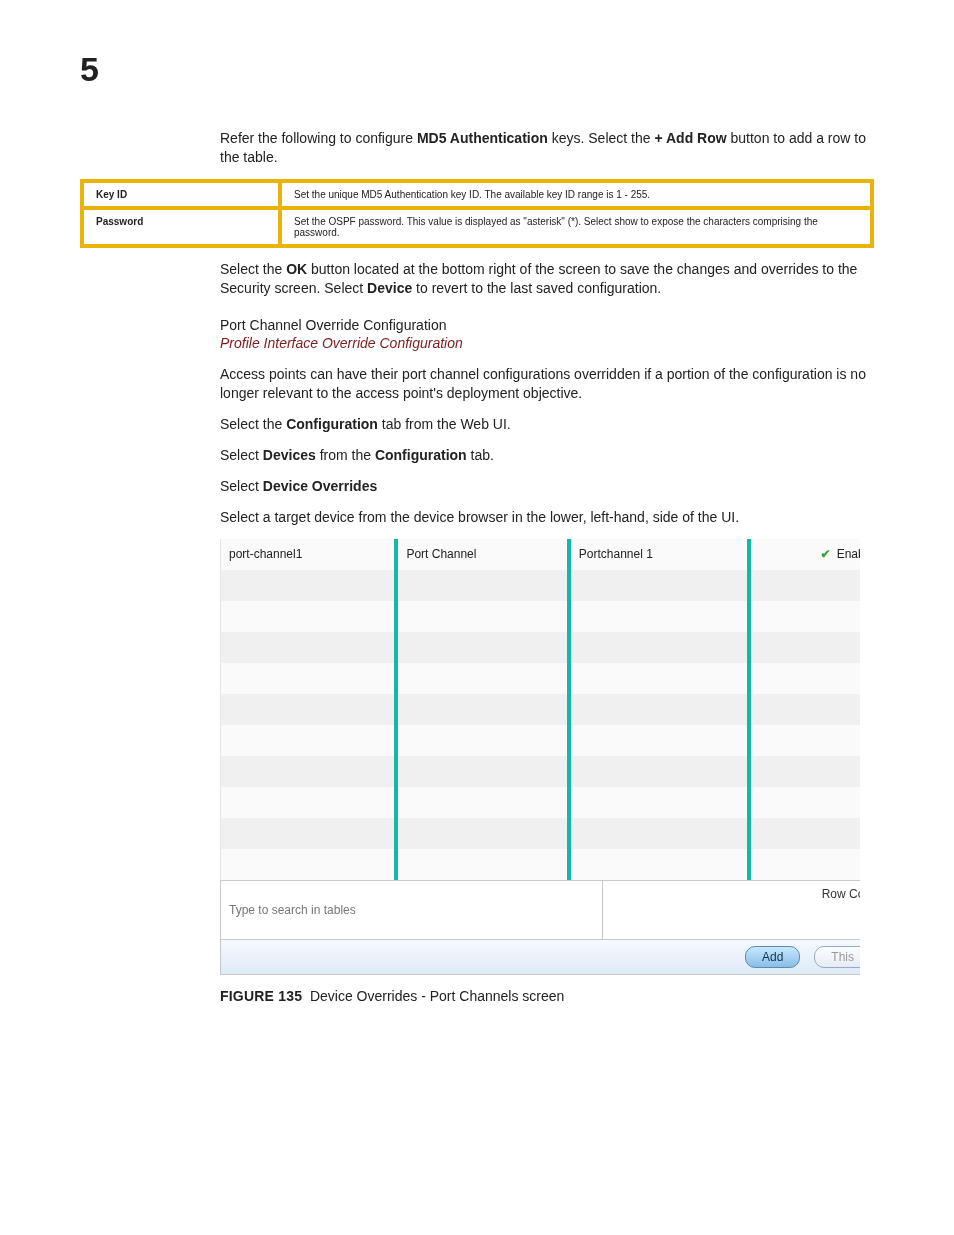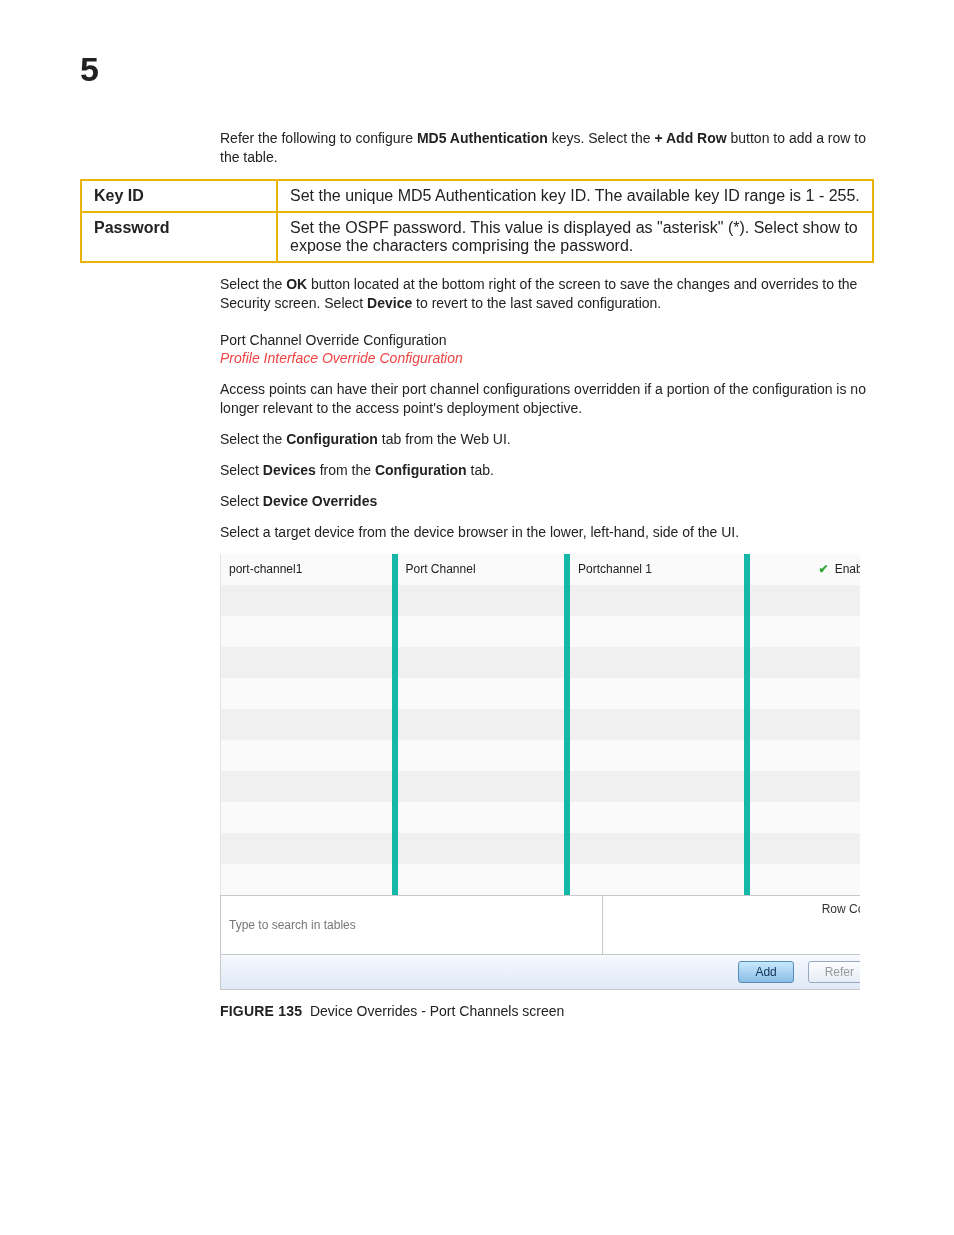--- a/index.html
+++ b/index.html
@@ -22,39 +22,39 @@
   }
   .body-col {
     margin-left: 140px;
   }
   p {
     margin: 0 0 12px 0;
     line-height: 1.35;
   }
   .bold { font-weight: bold; text-align: center; }
   .link {
-    color: #ef4444;
+    color: #7f1d1d;
     font-style: italic;
     text-decoration: none;
   }
   .sub-heading {
     font-weight: normal;
     margin: 18px 0 0 0;
   }
   
   table.def {
     border-collapse: collapse;
     width: 100%;
     margin: 6px 0 12px 0;
   }
   table.def td {
-    border: 2px solid #eab308;
+    border: 4px solid #eab308;
     padding: 6px 12px;
     vertical-align: top;
-    font-size: 16px;
+    font-size: 10px;
   }
   table.def td.key {
     width: 170px;
     font-weight: bold;
   }
   
   .figure-wrap {
     margin-left: 140px;
     margin-top: 8px;
   }
@@ -75,21 +75,21 @@
     padding: 7px 8px;
     font-weight: bold;
     color: #333;
   }
   .grid th.name-col { width: 170px; }
   .grid th.type-col { width: 170px; }
   .grid th.desc-col { width: 170px; }
   .grid th.stat-col { width: 130px; }
   .grid td {
     border-left: 1px solid #e5e5e5;
-    border-right: 6px solid #14b8a6;
+    border-right: 4px solid #14b8a6;
     padding: 8px 8px;
     height: 15px;
   }
   .grid tr.even td { background: #fafafa; }
   .grid tr.odd td { background: #f0f0f0; }
   .grid td.status {
     text-align: right;
     padding-right: 2px;
     white-space: nowrap;
   }
@@ -134,21 +134,21 @@
     background: linear-gradient(#f6f9fe, #dfe9f7);
     border: 1px solid #c8c8c8;
     border-top: none;
     padding: 6px 8px;
     text-align: right;
     box-sizing: border-box;
   }
   .btn {
     display: inline-block;
     border: 1px solid #9aa9c2;
-    border-radius: 3px;
+    border-radius: 10px;
     padding: 3px 16px;
     font-size: 12px;
     margin-left: 10px;
     background: linear-gradient(#fdfdfe, #e6ecf5);
     color: #333;
   }
   .btn.add {
     background: linear-gradient(#c7e8ff, #8abde5);
     border-color: #5a8bb5;
     color: #113355;
@@ -287,21 +287,21 @@
               <td></td>
             </tr>
       </tbody>
         </table>
       <div class="footer-row">
         <div class="search">Type to search in tables</div>
         <div class="rowcount">Row Cou</div>
       </div>
       <div class="btn-row">
         <span class="btn add">Add</span>
-        <span class="btn disabled">Refer</span>
+        <span class="btn disabled">This</span>
       </div>
     </div>
 
     <p class="fig-caption">
       <span class="fnum">FIGURE 135</span>&nbsp;&nbsp;<span>Device Overrides - Port Channels screen</span>
     </p>
   </div>
 </div>
 
 </body></html>

